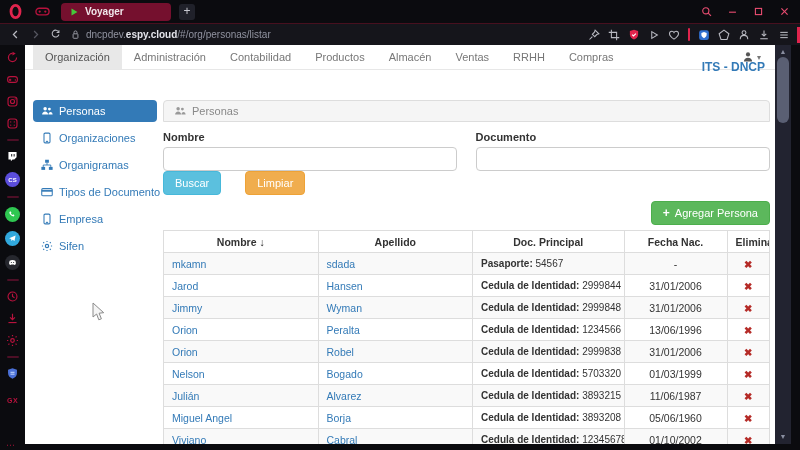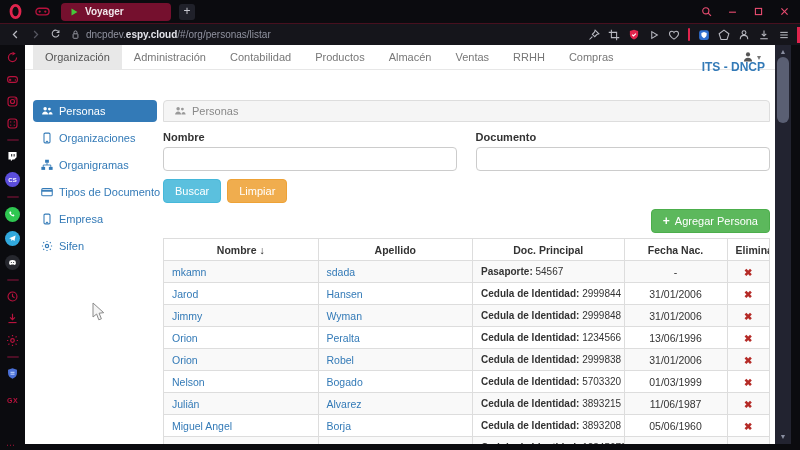--- a/index.html
+++ b/index.html
@@ -62,21 +62,21 @@
   .side-item.active{background:#337ab7;color:#fff}
 
   
   .main-panel{position:absolute;left:138px;top:55px;width:607px}
   .panel-head{height:22px;background:#f5f5f5;border:1px solid #ddd;border-radius:4px 4px 0 0;display:flex;align-items:center;gap:6px;padding:0 10px;font-size:11px;color:#888}
   .panel-head svg{width:12px;height:12px;color:#999}
   .form-row{display:flex;justify-content:space-between;margin-top:9px}
   .field{width:48.5%}
   .field label{display:block;font-size:11px;font-weight:bold;color:#333;margin-bottom:4px}
   .field input{width:100%;height:24px;border:1px solid #ccc;border-radius:4px;font-size:11px;padding:0 7px;color:#555;outline:none}
-  .btn-row{margin-top:8px;display:flex;gap:6px}
+  .btn-row{display:flex;gap:24px}
   .btn{height:24px;border:1px solid transparent;border-radius:4px;color:#fff;font-size:11px;padding:0 11px;font-family:inherit;cursor:default}
   .btn-info{background:#5bc0de;border-color:#46b8da}
   .btn-warning{background:#f0ad4e;border-color:#eea236}
   .add-row{display:flex;justify-content:flex-end;margin-top:6px}
   .btn-success{background:#5cb85c;border-color:#4cae4c;display:inline-flex;align-items:center;gap:5px}
   .plus-glyph{font-size:12px;font-weight:bold}
 
   
   table{width:100%;border-collapse:collapse;margin-top:5px;font-size:10.5px;color:#333;table-layout:fixed}
   th,td{border:1px solid #ddd;height:22px;padding:0 8px;white-space:nowrap;overflow:hidden}

